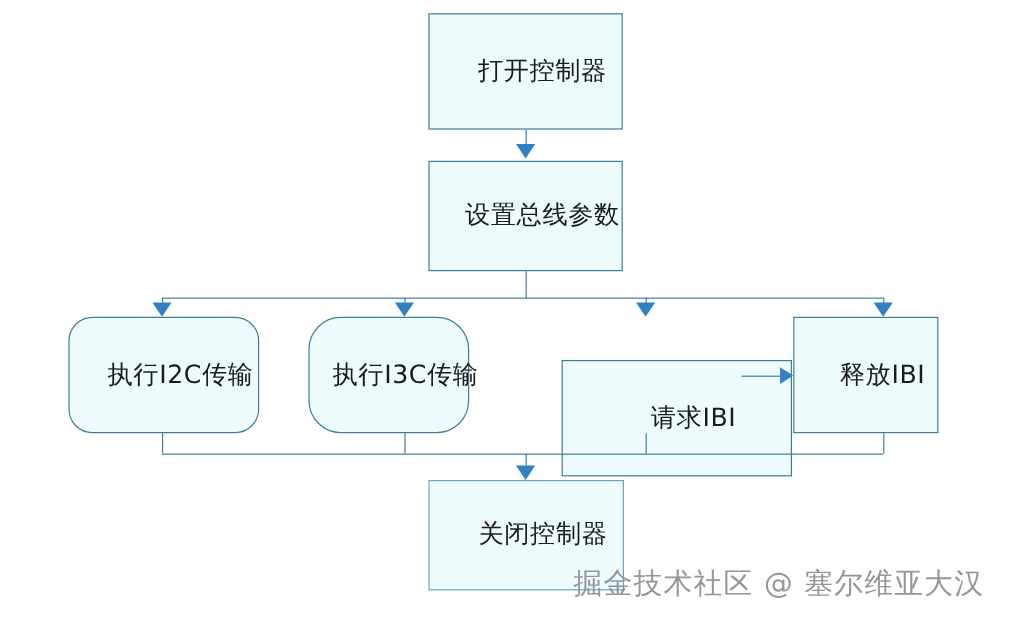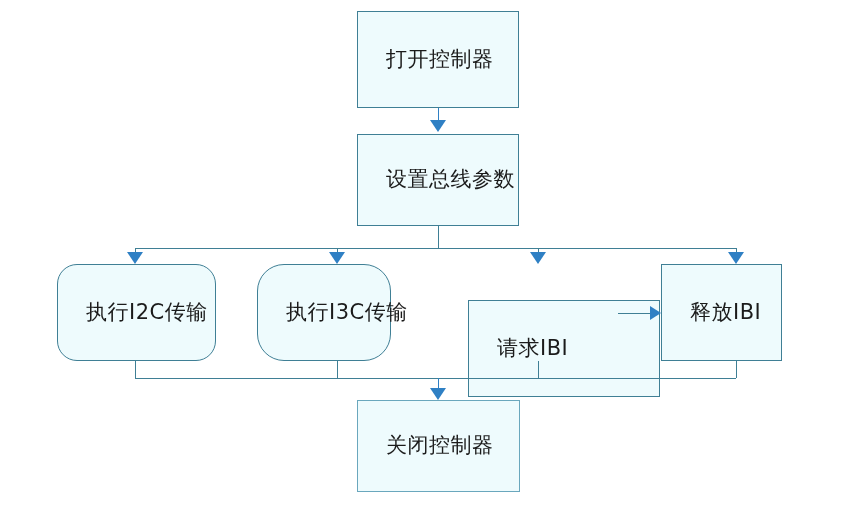--- a/index.html
+++ b/index.html
@@ -17,21 +17,21 @@
     background: #ffffff;
     overflow: hidden;
   }
   .node {
     position: absolute;
     box-sizing: border-box;
     background: #eefbfd;
     border: 1.5px solid #3f7f95;
     display: flex;
     align-items: center;
-    justify-content: flex-start;
+    justify-content: center;
     color: #1b1b1b;
     font-size: 21px;
     letter-spacing: 0.5px;
     line-height: 1.2;
     white-space: nowrap;
     padding-left: 28px;
   }
   .node.light-border {
     border-color: #6aa7bd;
   }
@@ -131,14 +131,15 @@
   <div class="vline" style="left:135px; top:361px; height:17px;"></div>
   <div class="vline" style="left:337px; top:361px; height:17px;"></div>
   <div class="vline" style="left:538px; top:361px; height:17px;"></div>
   <div class="vline" style="left:736px; top:361px; height:17px;"></div>
 
   <div class="hline" style="left:135px; top:378px; width:601px;"></div>
 
   <div class="vline accent" style="left:438px; top:378px; height:12px;"></div>
   <div class="arrow-down" style="left:430px; top:388px;"></div>
 
+  <div class="watermark" style="left:478px; top:470px;">掘金技术社区 @ 塞尔维亚大汉</div>
 
 </div>
 
 </body></html>

